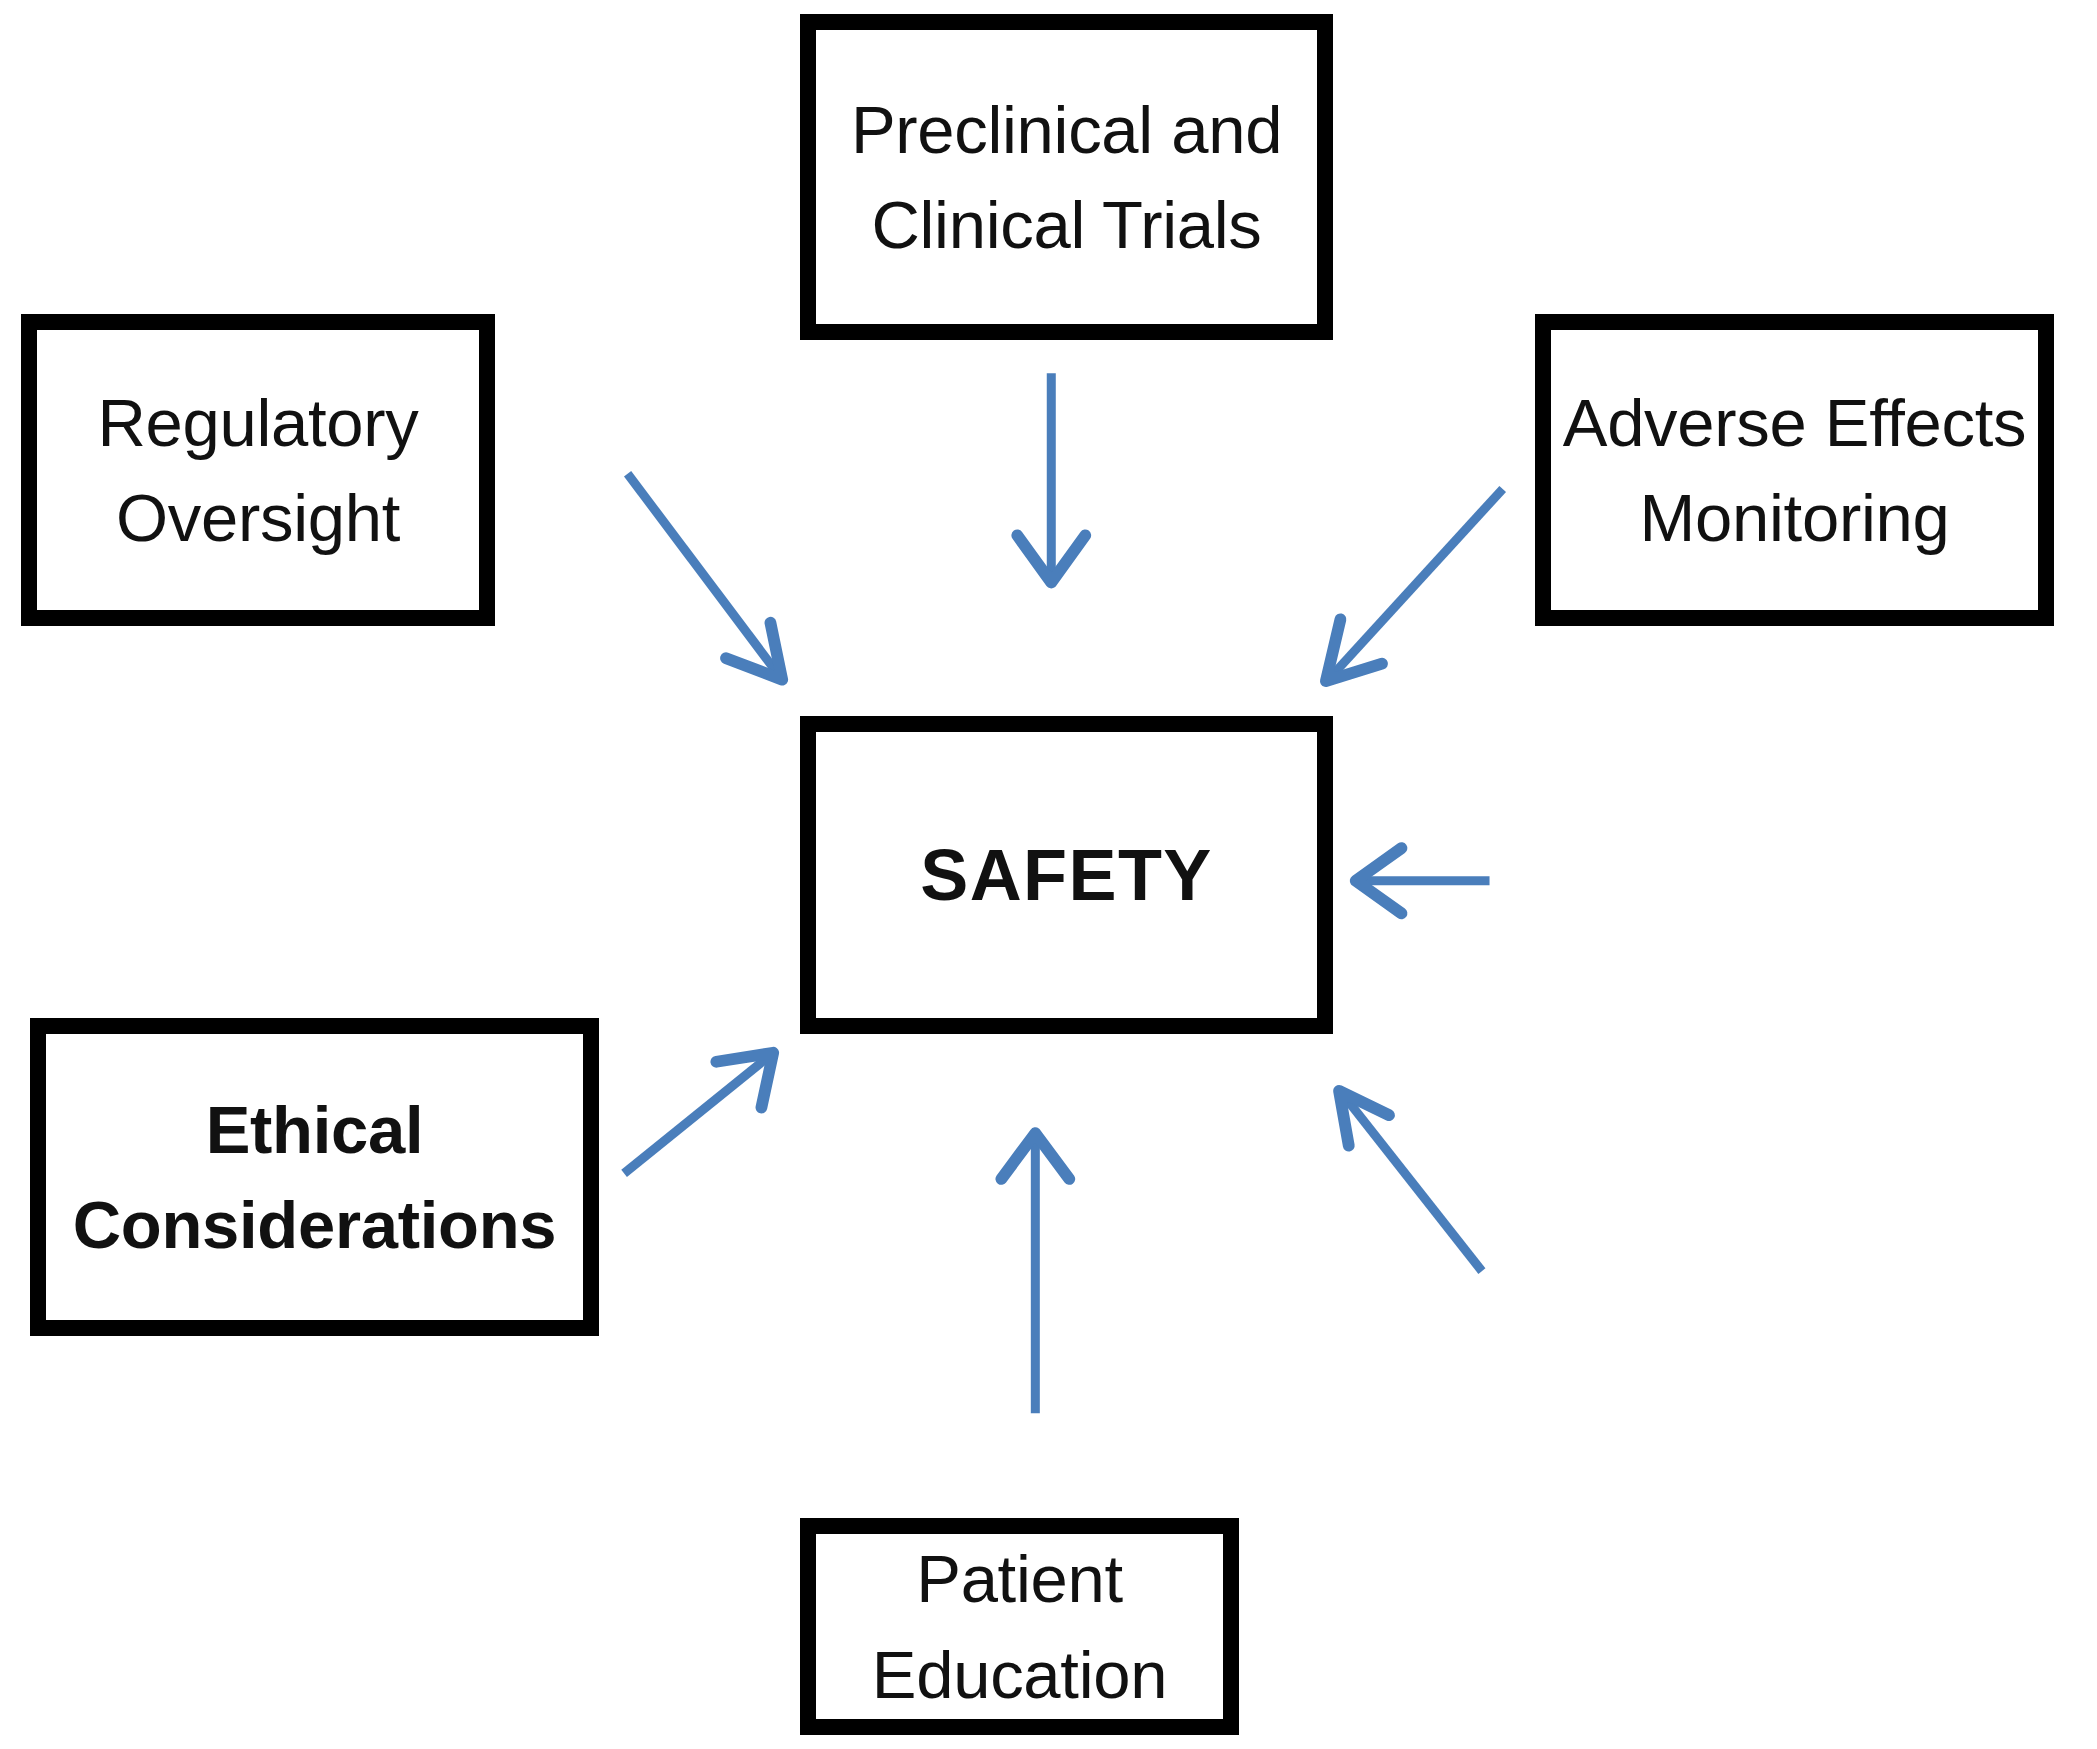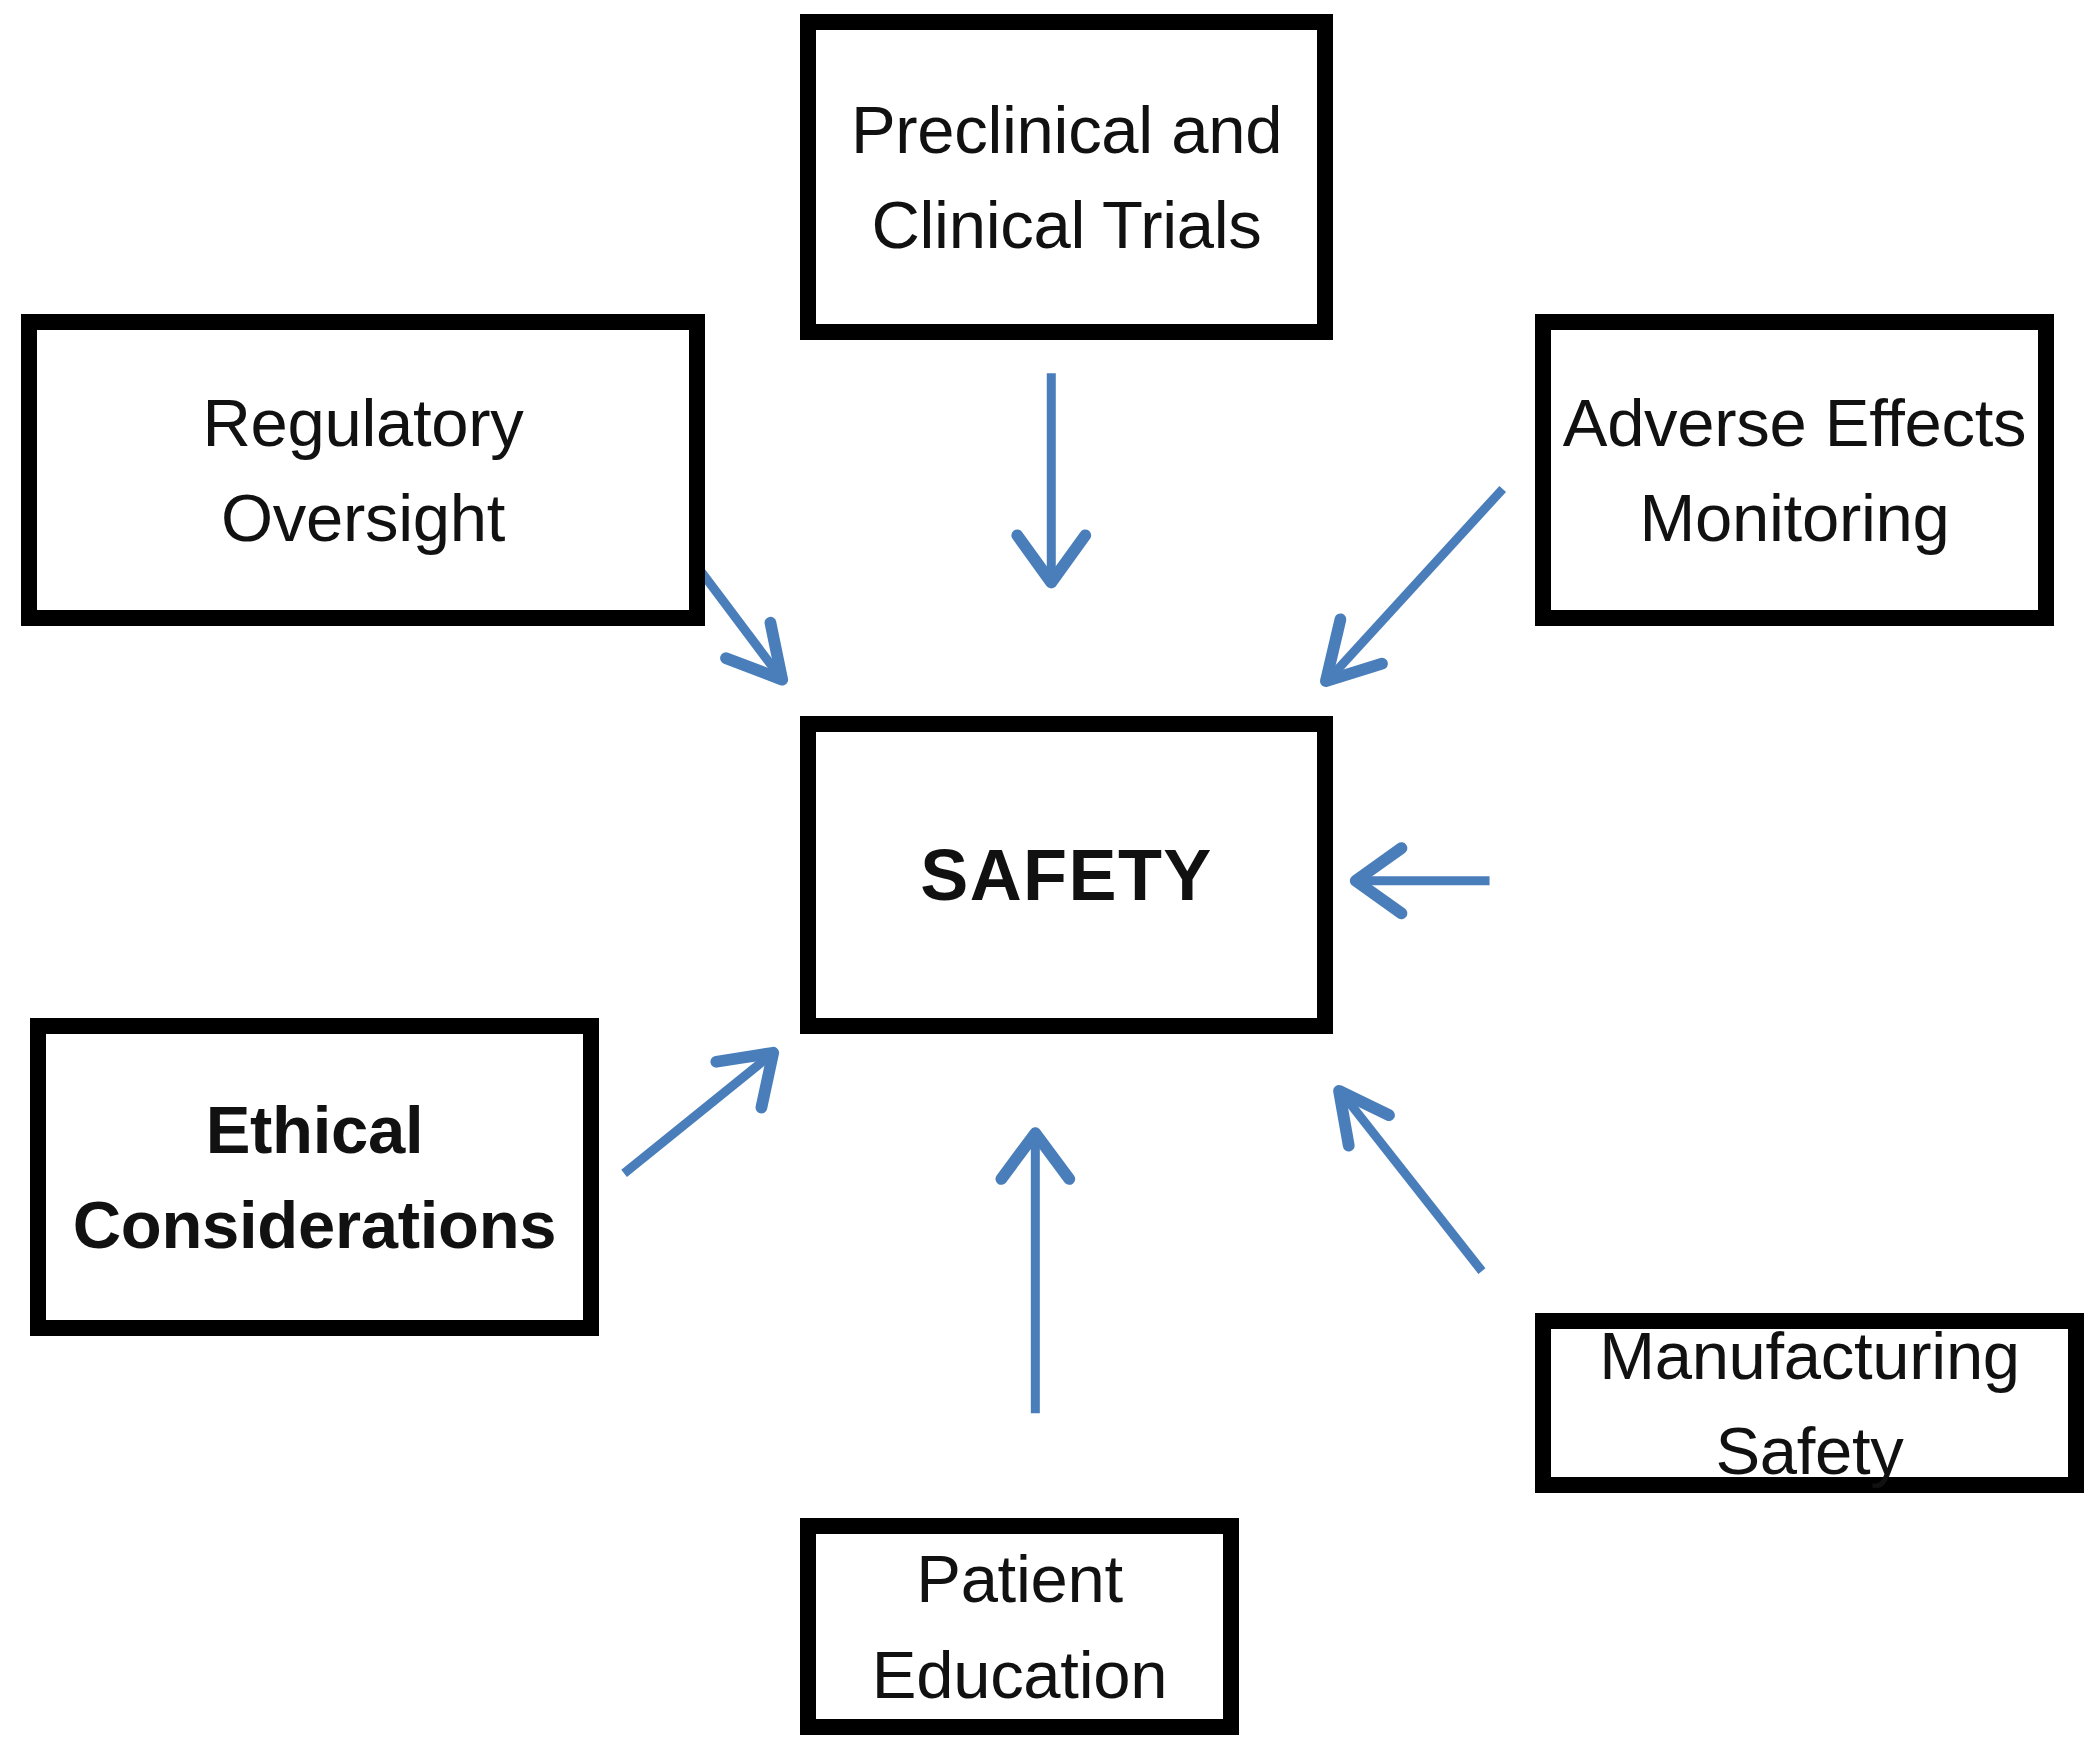--- a/index.html
+++ b/index.html
@@ -91,44 +91,40 @@
       <line x1="1493" y1="2038" x2="1493" y2="1648" stroke="#4a7ebb" stroke-width="13"></line>
       <polyline points="1444,1700 1493,1634 1542,1700" fill="none" stroke="#4a7ebb" stroke-width="17" stroke-linecap="round" stroke-linejoin="round"></polyline>
     </g>
   </svg>
 
   <div class="node" style="left:800px; top:14px; width:533px; height:326px;">
     <span class="node-label">Preclinical and
 Clinical Trials</span>
   </div>
 
-  <div class="node" style="left:21px; top:314px; width:684px; height:312px;">
+  <div class="node" style="left:21px; top:314px; width:474px; height:312px;">
     <span class="node-label">Regulatory
 Oversight</span>
   </div>
 
   <div class="node" style="left:1535px; top:314px; width:519px; height:312px;">
     <span class="node-label">Adverse Effects
 Monitoring</span>
   </div>
 
   <div class="node center" style="left:800px; top:716px; width:533px; height:318px;">
     <span class="node-label">SAFETY</span>
   </div>
 
 
   <div class="node" style="left:30px; top:1018px; width:569px; height:318px;font-weight:bold;">
     <span class="node-label">Ethical
 Considerations</span>
   </div>
 
-  <div class="node" style="left:1535px; top:1313px; width:549px; height:180px;">
-    <span class="node-label">Manufacturing
-Safety</span>
-  </div>
 
   <div class="node" style="left:800px; top:1518px; width:439px; height:217px;">
     <span class="node-label">Patient
 Education</span>
   </div>
 
 </div>
 
 
 </body></html>

